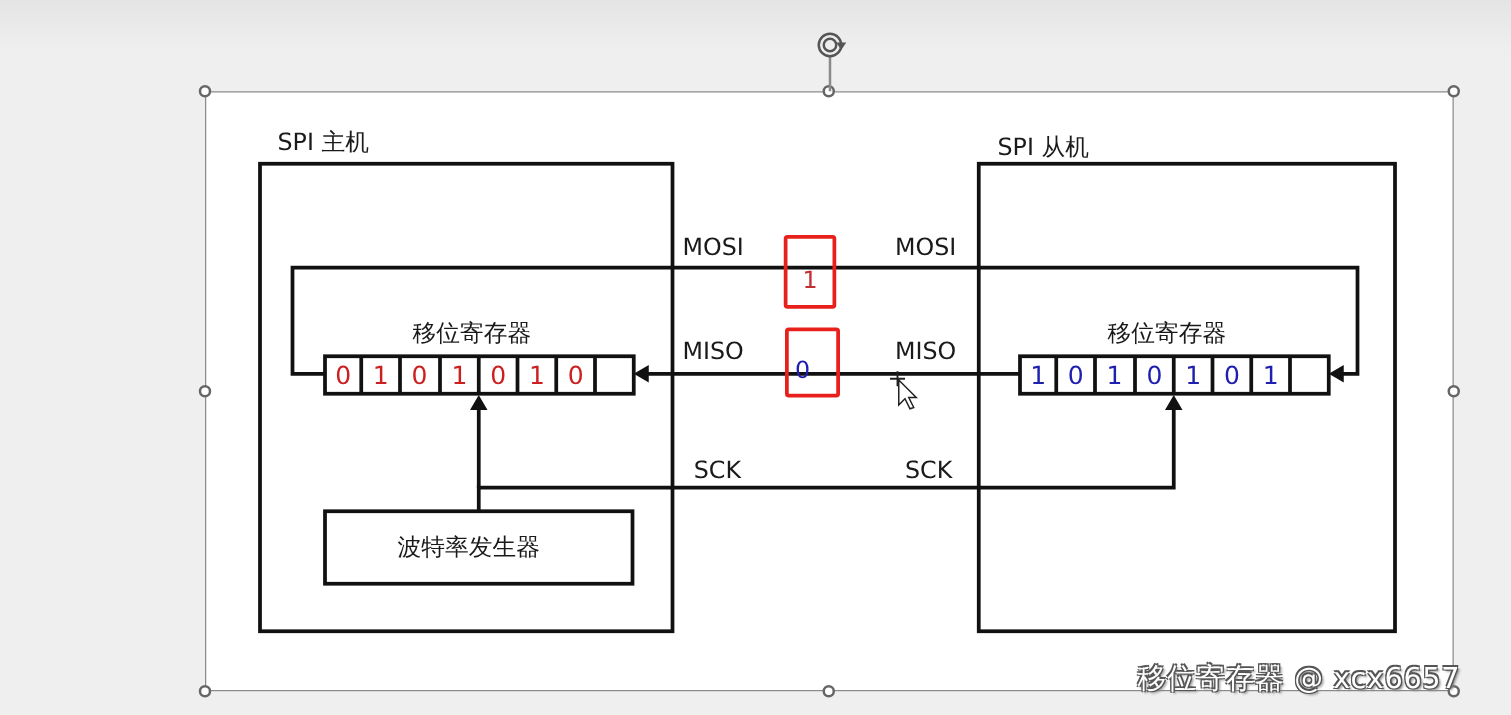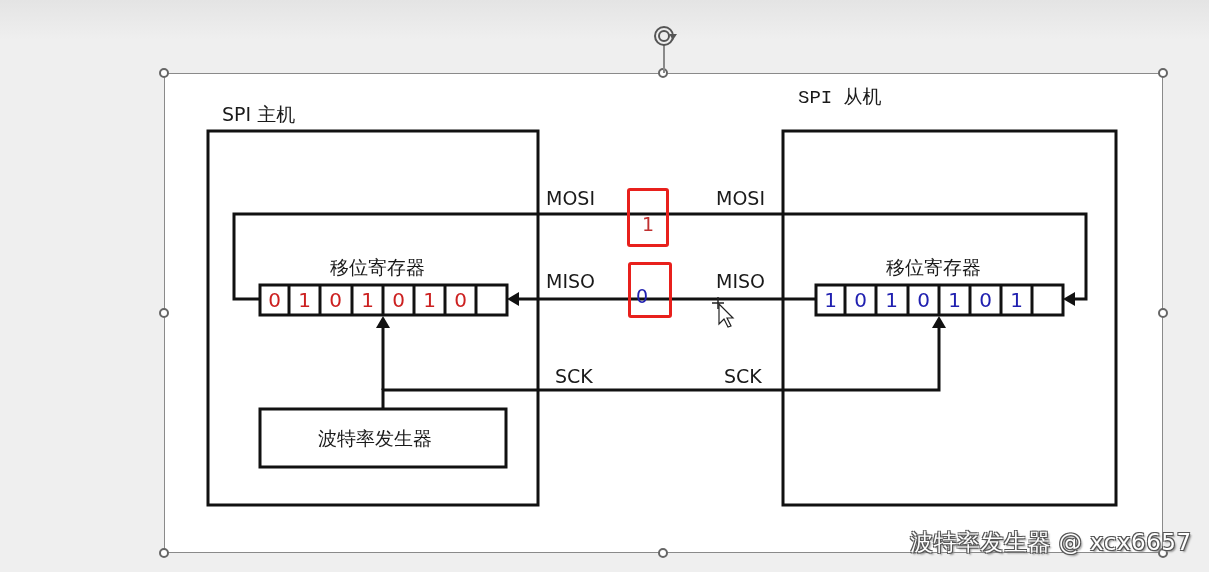--- a/index.html
+++ b/index.html
@@ -86,21 +86,21 @@
 
   <polyline points="383,409 383,390 939,390 939,326" fill="none" stroke="#111" stroke-width="3"></polyline>
   <line x1="383" y1="390" x2="383" y2="326" stroke="#111" stroke-width="3"></line>
   <polygon points="383,316 376,328 390,328" fill="#111"></polygon>
   <polygon points="939,316 932,328 946,328" fill="#111"></polygon>
 
   <rect x="260" y="409" width="246" height="58" fill="#fff" stroke="#111" stroke-width="3"></rect>
 </svg>
 
 <div class="lbl lbl-cn" style="left:222px; top:105px;">SPI 主机</div>
-<div class="lbl lbl-cn" style="left:798px; top:89px;font-family:Liberation Mono, monospace;">SPI 从机</div>
+<div class="lbl lbl-cn" style="left:798px; top:109px;">SPI 从机</div>
 
 <div class="lbl lbl-cn" style="left:330px; top:258px;">移位寄存器</div>
 <div class="lbl lbl-cn" style="left:886px; top:258px;">移位寄存器</div>
 
 <div class="lbl" style="left:546px; top:189px;">MOSI</div>
 <div class="lbl" style="left:716px; top:189px;">MOSI</div>
 <div class="lbl" style="left:546px; top:272px;">MISO</div>
 <div class="lbl" style="left:716px; top:272px;">MISO</div>
 <div class="lbl" style="left:555px; top:367px;">SCK</div>
 <div class="lbl" style="left:724px; top:367px;">SCK</div>
@@ -148,13 +148,13 @@
   <circle cx="12" cy="12" r="5" fill="none" stroke="#555" stroke-width="2"></circle>
   <polygon points="17,10 25,10 21,16" fill="#555"></polygon>
 </svg>
 
 <svg class="cursor" viewBox="0 0 26 34">
   <line x1="2" y1="8" x2="14" y2="8" stroke="#222" stroke-width="1.5"></line>
   <line x1="8" y1="2" x2="8" y2="14" stroke="#222" stroke-width="1.5"></line>
   <polygon points="9,9 9,29 14,24 18,32 21,31 17,23 23,23" fill="#fff" stroke="#222" stroke-width="1.2"></polygon>
 </svg>
 
-<div class="watermark">波特率发生器 @ xcx6657</div>
+<div class="watermark">移位寄存器 @ xcx6657</div>
 
 </body></html>

